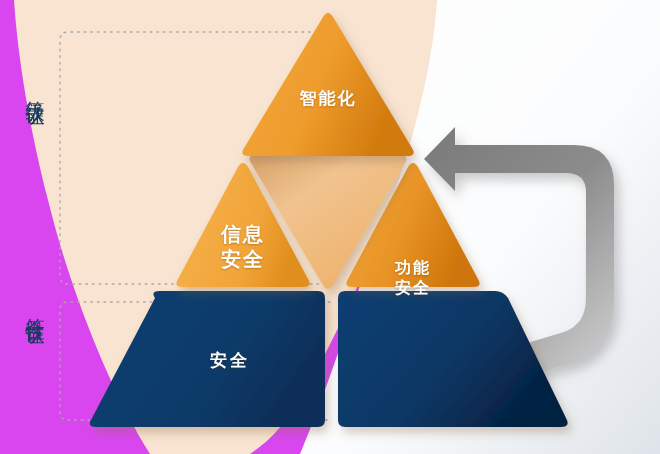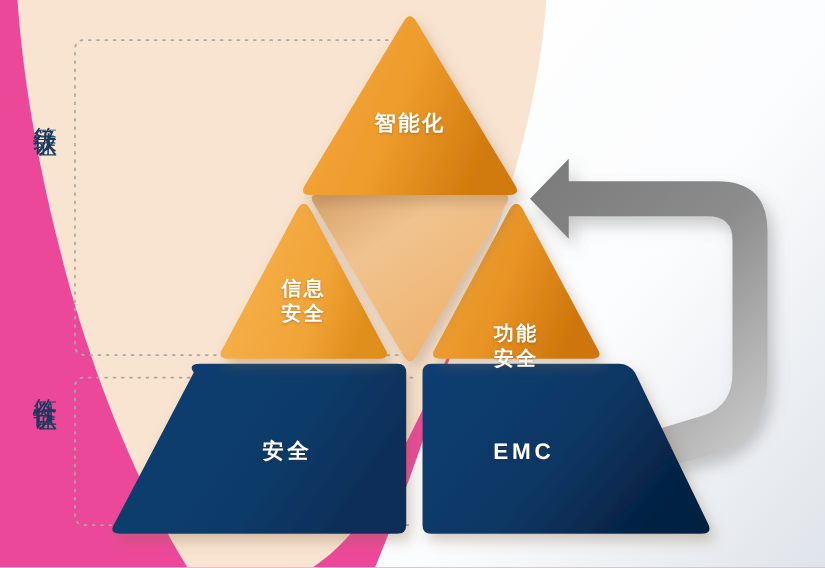--- a/index.html
+++ b/index.html
@@ -5,21 +5,21 @@
   html, body {
     margin: 0;
     padding: 0;
     background: #ffffff;
   }
   #stage {
     position: relative;
     width: 660px;
     height: 454px;
     overflow: hidden;
-    background: #ec4899;
+    background: #d946ef;
     font-family: "Liberation Sans", sans-serif;
   }
   #bg-svg, #shapes-svg {
     position: absolute;
     left: 0;
     top: 0;
     width: 660px;
     height: 454px;
   }
   .label-vert {
@@ -43,21 +43,21 @@
     font-family: "Liberation Sans", sans-serif;
     font-weight: bold;
     text-align: center;
     white-space: pre-line;
     line-height: 1.25;
     text-shadow: 0 1px 2px rgba(80,45,10,0.35);
     pointer-events: none;
   }
   #txt-intelligent { left: 278px; top: 88px; width: 100px; font-size: 17px; letter-spacing: 2px; }
   #txt-reliability { left: 285px; top: 190px; width: 86px; font-size: 16px; letter-spacing: 2px; }
-  #txt-infosec    { left: 200px; top: 222px; width: 86px; font-size: 16px; letter-spacing: 2px; }
+  #txt-infosec    { left: 200px; top: 222px; width: 86px; font-size: 20px; letter-spacing: 2px; }
   #txt-funcsafe   { left: 370px; top: 222px; width: 86px; font-size: 16px; letter-spacing: 2px; margin-top: 36px; }
   #txt-safety     { left: 180px; top: 350px; width: 100px; font-size: 17px; letter-spacing: 3px; }
   #txt-emc        { left: 364px; top: 350px; width: 110px; font-size: 18px; letter-spacing: 3px; }
 </style>
 </head>
 <body>
 
 <div id="stage">
 
   <svg id="bg-svg" viewBox="0 0 660 454">
@@ -166,15 +166,14 @@
 
   <div class="label-vert" id="label-level">等级认证</div>
   <div class="label-vert" id="label-compliance">符合性认证</div>
 
   <div class="node-text" id="txt-intelligent">智能化</div>
   <div class="node-text" id="txt-infosec">信息
 安全</div>
   <div class="node-text" id="txt-funcsafe">功能
 安全</div>
   <div class="node-text" id="txt-safety">安全</div>
-  <div class="node-text" id="txt-emc">EMC</div>
 
 </div>
 
 </body></html>

